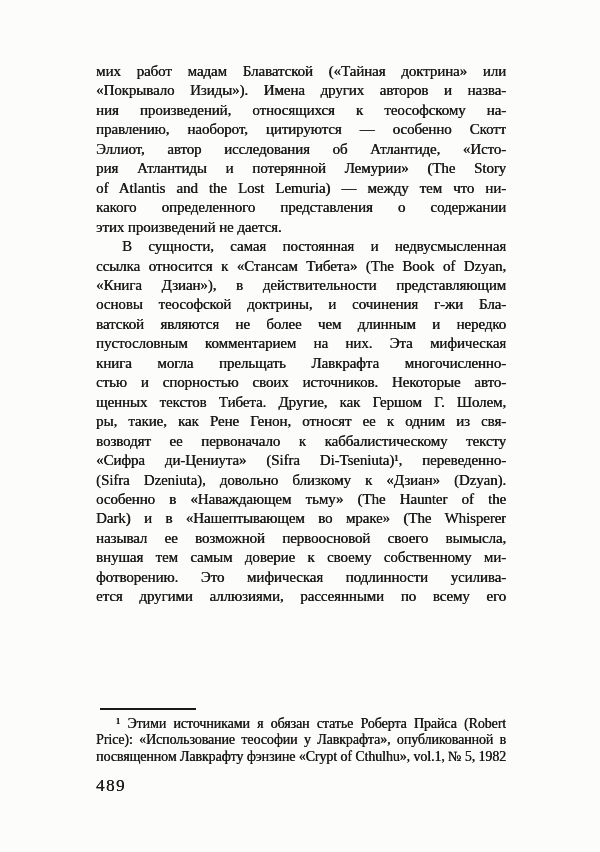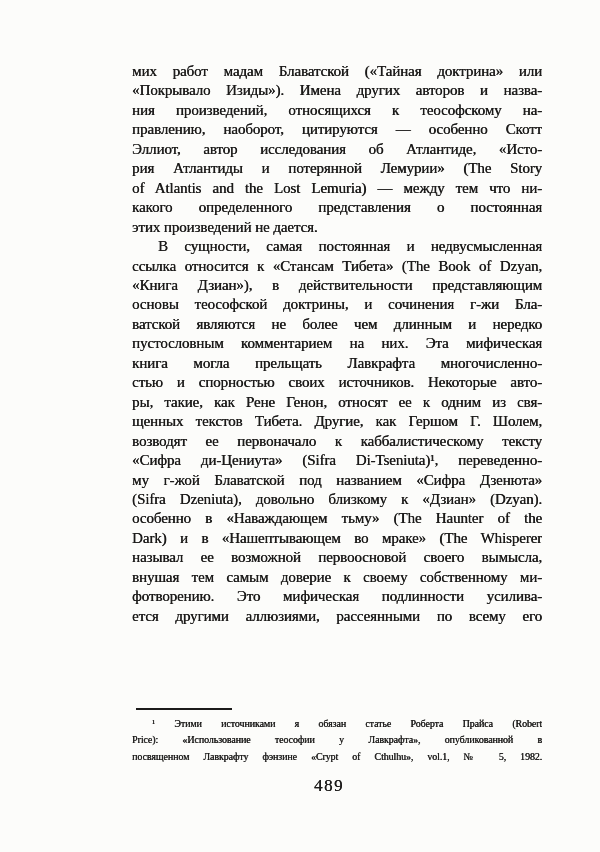--- a/index.html
+++ b/index.html
@@ -8,21 +8,20 @@
     background: var(--paper, #fcfcfa);
   }
   .page {
     position: relative;
     width: 545px;
     height: 852px;
     background: var(--paper, #fcfcfa);
     overflow: hidden;
     font-family: "Liberation Serif", "DejaVu Serif", serif;
     color: var(--ink, #1c1b1a);
-    margin-left: 36px;
   }
   .body-text {
     position: absolute;
     left: 96px;
     top: 62px;
     width: 410px;
   }
   .line {
     font-family: "Liberation Serif", "DejaVu Serif", serif;
     font-size: 15px;
@@ -45,67 +44,66 @@
     height: 2px;
     background: var(--ink, #1c1b1a);
   }
   .footnote {
     position: absolute;
     left: 96px;
     top: 716px;
     width: 410px;
   }
   .footnote .line {
-    font-size: 10px;
+    font-size: 14px;
     line-height: 16.3px;
     letter-spacing: -0.1px;
   }
   .footnote .line.indent { text-indent: 20px; }
   .page-number {
     position: absolute;
-    left: 88px;
+    left: 96px;
     top: 776px;
     width: 410px;
-    text-align: center;
+    text-align: left;
     font-size: 17px;
     letter-spacing: 1.5px;
     text-shadow: 0.35px 0 0 currentColor;
   }
 </style>
 </head>
 <body>
 
 <div class="page">
 
   <div class="body-text">
     <div>
         <div class="line">мих работ мадам Блаватской («Тайная доктрина» или</div>
         <div class="line">«Покрывало Изиды»). Имена других авторов и назва-</div>
         <div class="line">ния произведений, относящихся к теософскому на-</div>
         <div class="line">правлению, наоборот, цитируются — особенно Скотт</div>
         <div class="line">Эллиот, автор исследования об Атлантиде, «Исто-</div>
         <div class="line">рия Атлантиды и потерянной Лемурии» (The Story</div>
         <div class="line">of Atlantis and the Lost Lemuria) — между тем что ни-</div>
-        <div class="line">какого определенного представления о постоянная</div>
+        <div class="line">какого определенного представления о содержании</div>
         <div class="line short">этих произведений не дается.</div>
       </div>
     <div>
         <div class="line indent">В сущности, самая постоянная и недвусмысленная</div>
         <div class="line">ссылка относится к «Стансам Тибета» (The Book of Dzyan,</div>
         <div class="line">«Книга Дзиан»), в действительности представляющим</div>
         <div class="line">основы теософской доктрины, и сочинения г-жи Бла-</div>
         <div class="line">ватской являются не более чем длинным и нередко</div>
         <div class="line">пустословным комментарием на них. Эта мифическая</div>
         <div class="line">книга могла прельщать Лавкрафта многочисленно-</div>
         <div class="line">стью и спорностью своих источников. Некоторые авто-</div>
+        <div class="line">щенных текстов Тибета. Другие, как Гершом Г. Шолем,</div>
         <div class="line">ры, такие, как Рене Генон, относят ее к одним из свя-</div>
-        <div class="line">щенных текстов Тибета. Другие, как Гершом Г. Шолем,</div>
         <div class="line">возводят ее первоначало к каббалистическому тексту</div>
         <div class="line">«Сифра ди-Цениута» (Sifra Di-Tseniuta)¹, переведенно-</div>
-        <div class="line">му г-жой Блаватской под названием «Сифра Дзенюта»</div>
         <div class="line">(Sifra Dzeniuta), довольно близкому к «Дзиан» (Dzyan).</div>
         <div class="line">особенно в «Наваждающем тьму» (The Haunter of the</div>
         <div class="line">Dark) и в «Нашептывающем во мраке» (The Whisperer</div>
         <div class="line">называл ее возможной первоосновой своего вымысла,</div>
         <div class="line">внушая тем самым доверие к своему собственному ми-</div>
         <div class="line">фотворению. Это мифическая подлинности усилива-</div>
         <div class="line">ется другими аллюзиями, рассеянными по всему его</div>
       </div>
   </div>
 

